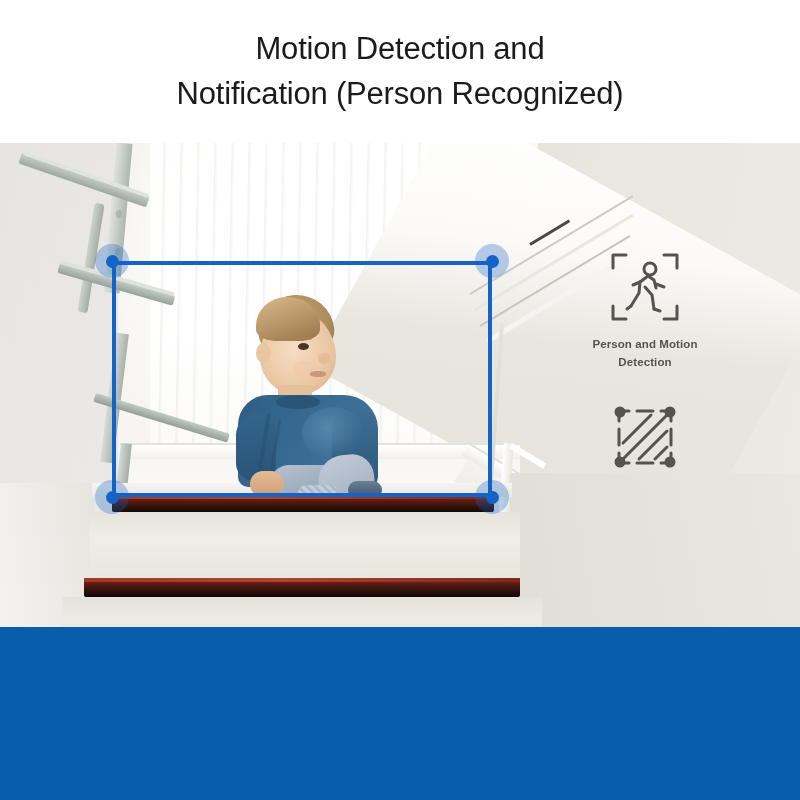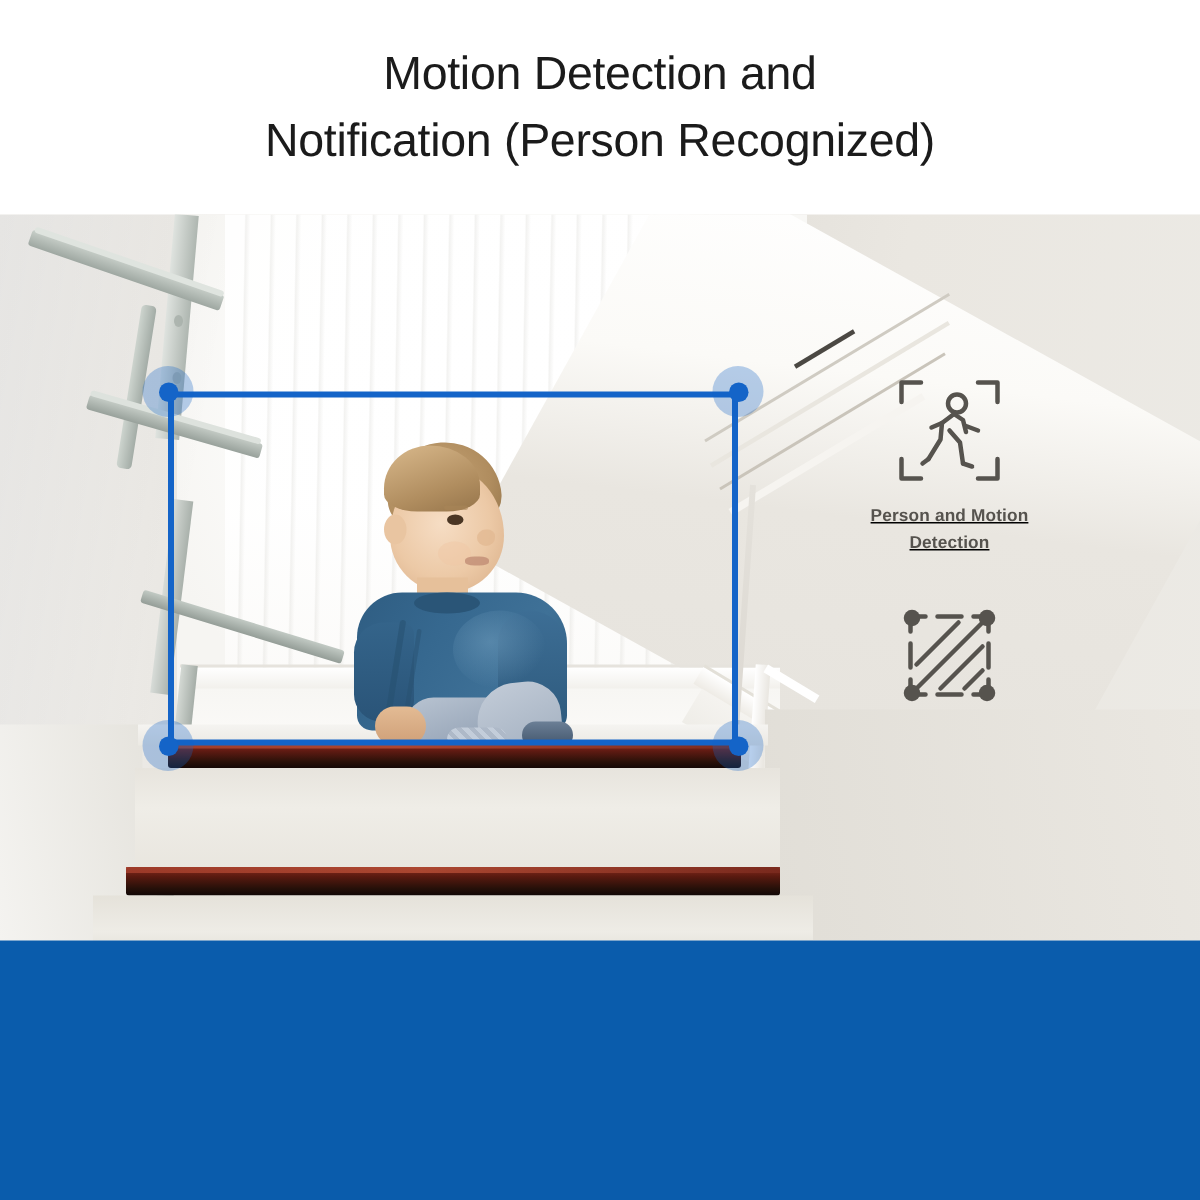--- a/index.html
+++ b/index.html
@@ -258,21 +258,21 @@
   }
   .handle::after{
     content:"";width:13px;height:13px;border-radius:50%;background:#1464c8;
   }
   .h-tl{left:95px;top:101px;}
   .h-tr{left:475px;top:101px;}
   .h-bl{left:95px;top:337px;}
   .h-br{left:475px;top:337px;}
 
   
-  .features{position:absolute;left:548px;top:105px;width:170px;text-decoration:underline;}
+  .features{position:absolute;left:560px;top:105px;width:170px;}
   .feature{width:170px;text-align:center;margin-bottom:26px;}
   .feature-icon{width:170px;height:78px;display:flex;align-items:center;justify-content:center;}
   .feature-label{
     margin-top:10px;color:#56534e;font-size:11.5px;line-height:1.55;font-weight:700;
     letter-spacing:.1px;white-space:pre-line;
     font-family:"Liberation Sans","DejaVu Sans",sans-serif;
   }
 
   
   .banner{

